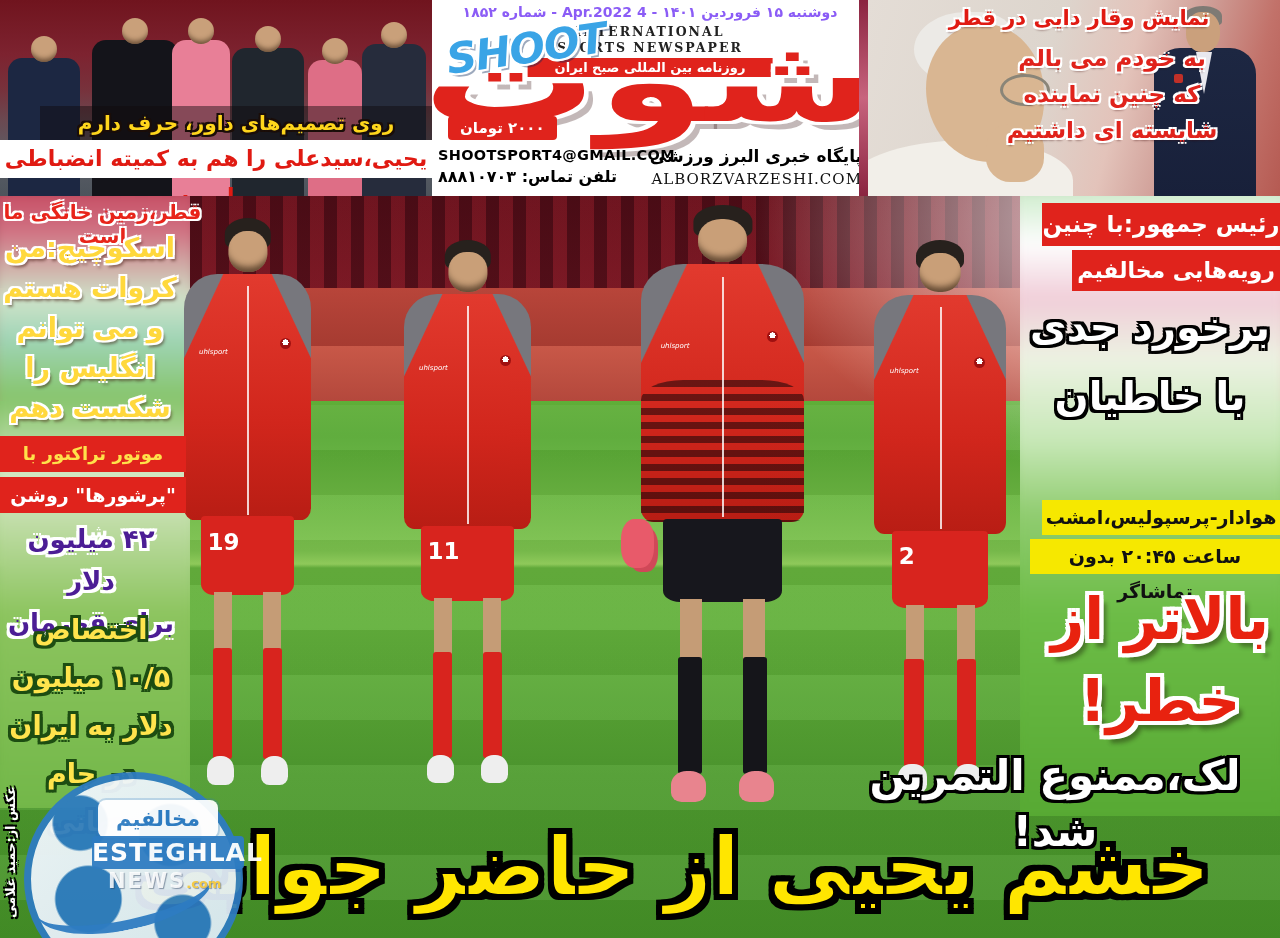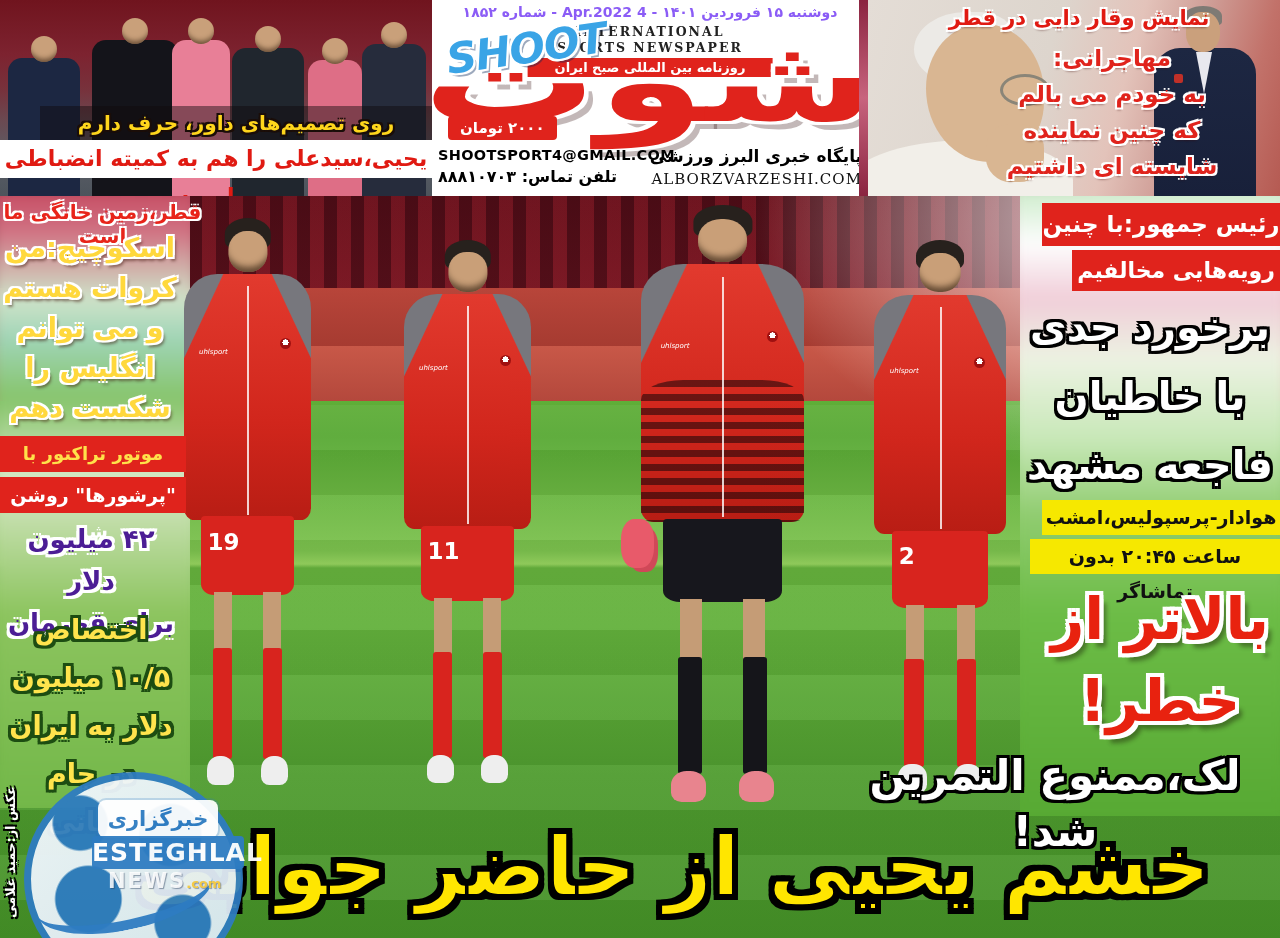--- a/index.html
+++ b/index.html
@@ -278,36 +278,35 @@
     <div>۱۰/۵ میلیون</div>
     <div>دلار به ایران</div>
     <div>در جام جهانی</div>
   </div>
 
   <div class="abs fa ctr rc-box1">رئیس جمهور:با چنین</div>
   <div class="abs fa ctr rc-box2">رویه‌هایی مخالفیم</div>
   <div class="abs fa ctr rc-main">
     <div>برخورد جدی</div>
     <div>با خاطیان</div>
-    <div>فاجعه مشهد</div>
   </div>
   <div class="abs fa ctr rc-strip1">هوادار-پرسپولیس،امشب</div>
   <div class="abs fa ctr rc-strip2">ساعت ۲۰:۴۵ بدون تماشاگر</div>
   <div class="abs fa ctr rc-danger">
     <div>بالاتر از</div>
     <div>خطر!</div>
   </div>
   <div class="abs fa ctr rc-lak">لک،ممنوع التمرین شد!</div>
 
   <div class="abs fa ctr headline">خشم یحیی از حاضر جوابی حامد</div>
 
   <div>
     <div class="abs wm wm-ball"></div>
     <div class="abs wm wm-swoosh"></div>
-    <div class="abs wm fa ctr wm-fa">خبرگزاری</div>
+    <div class="abs wm fa ctr wm-fa">مخالفیم</div>
     <div class="abs wm ctr wm-en">ESTEGHLAL</div>
     <div class="abs wm wm-news"><span>NEWS</span><span class="com">.com</span></div>
   </div>
 
   <div class="abs credit">عکس از:حمید غلامی</div>
 
   <div class="abs photo-left">
     <div class="fig" style="left:8px;top:58px;width:72px;height:138px;background:#1c2742;"></div>
     <div class="fig" style="left:92px;top:40px;width:86px;height:156px;background:#14141a;"></div>
     <div class="fig" style="left:172px;top:40px;width:58px;height:156px;background:#e87f97;"></div>
@@ -341,20 +340,19 @@
     <div class="abs om-head"></div>
     <div class="abs om-glasses"></div>
     <div class="abs om-hand"></div>
     <div class="abs ad-suit"></div>
     <div class="abs ad-shirt"></div>
     <div class="abs ad-pocket"></div>
     <div class="abs ad-hair"></div>
     <div class="abs ad-head"></div>
     <div class="abs fa ctr pr-kicker">نمایش وقار دایی در قطر</div>
     <div class="abs fa ctr pr-lines">
-      <div>مهاجرانی:</div>
       <div>به خودم می بالم</div>
       <div>که چنین نماینده</div>
       <div>شایسته ای داشتیم</div>
     </div>
   </div>
 
 </div>
 
 </body></html>

